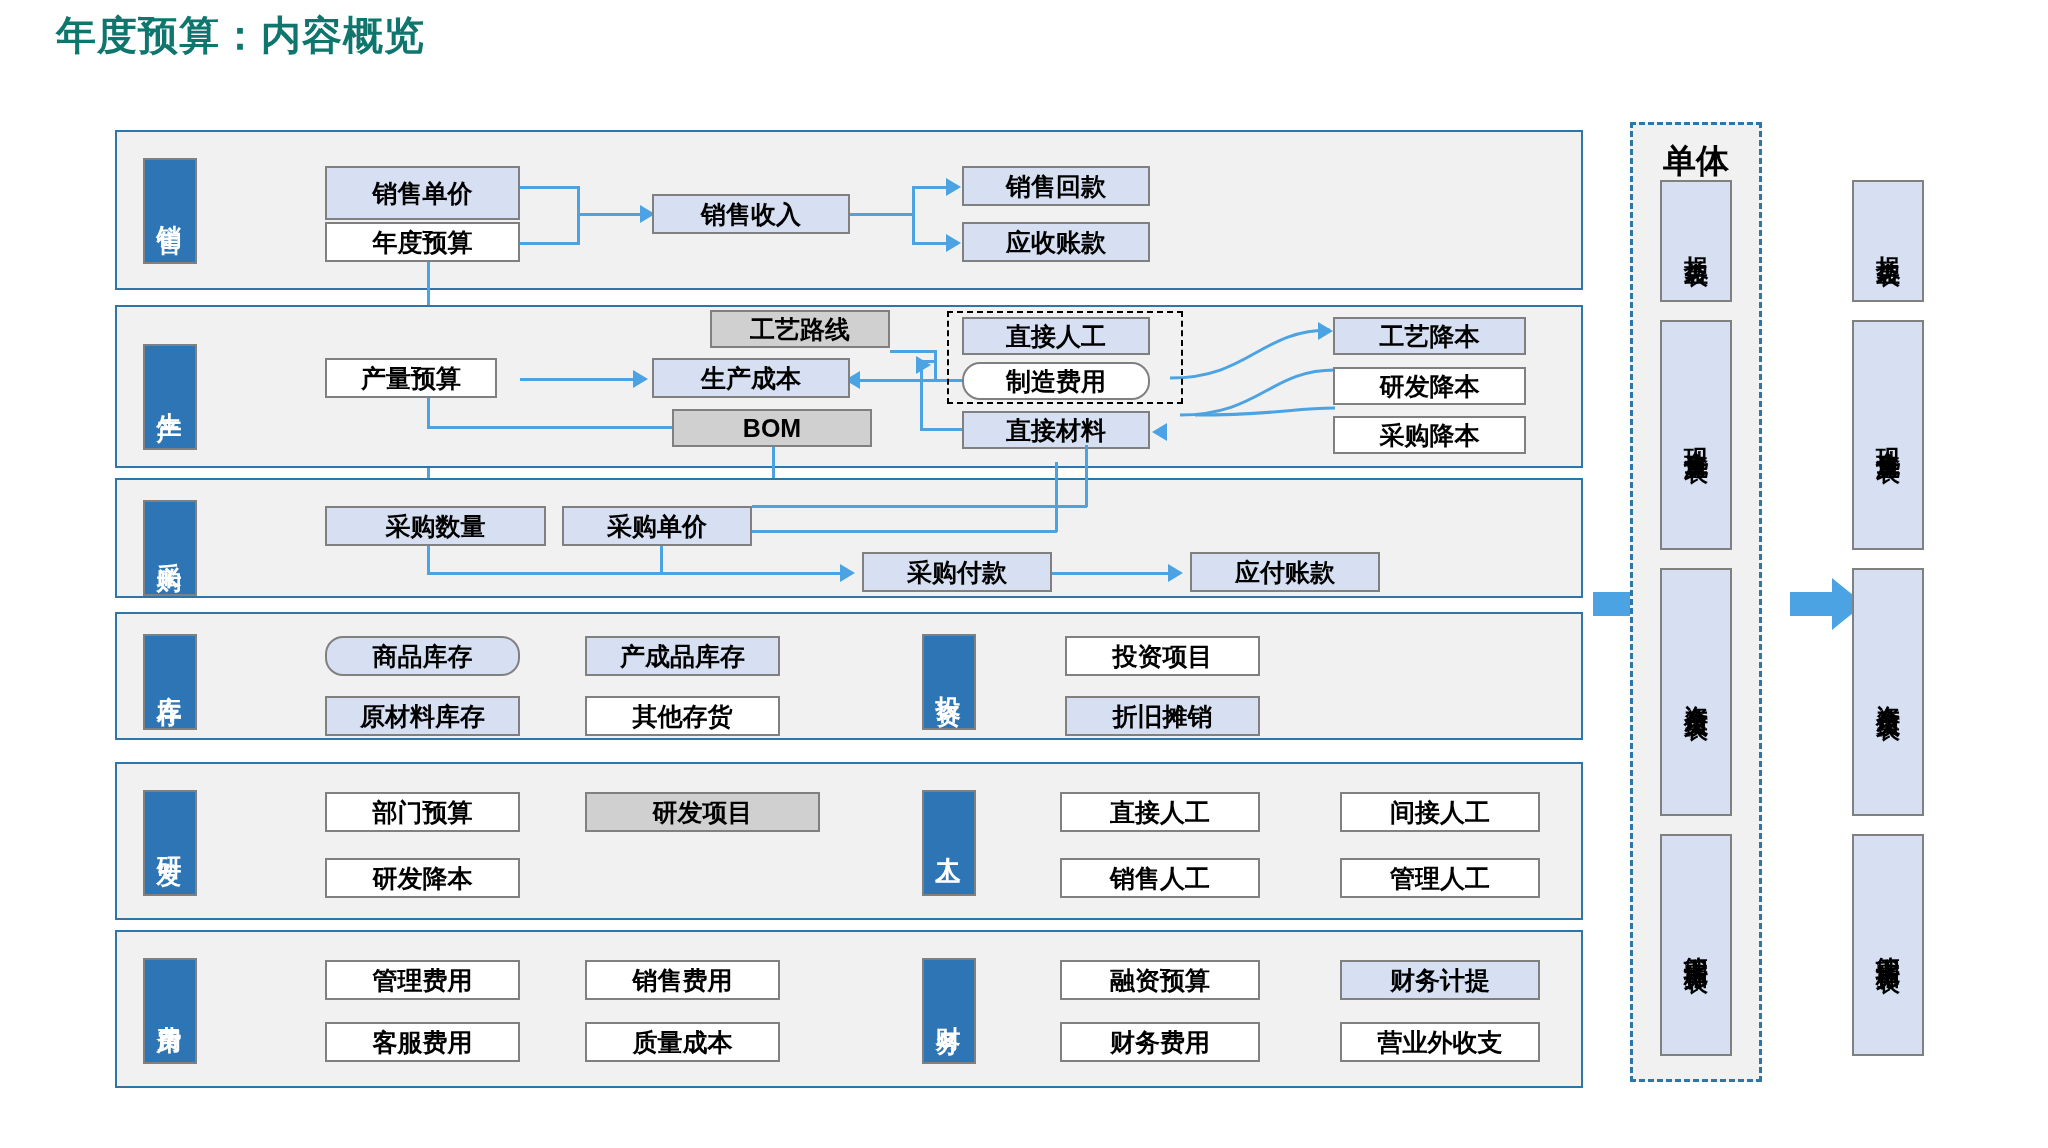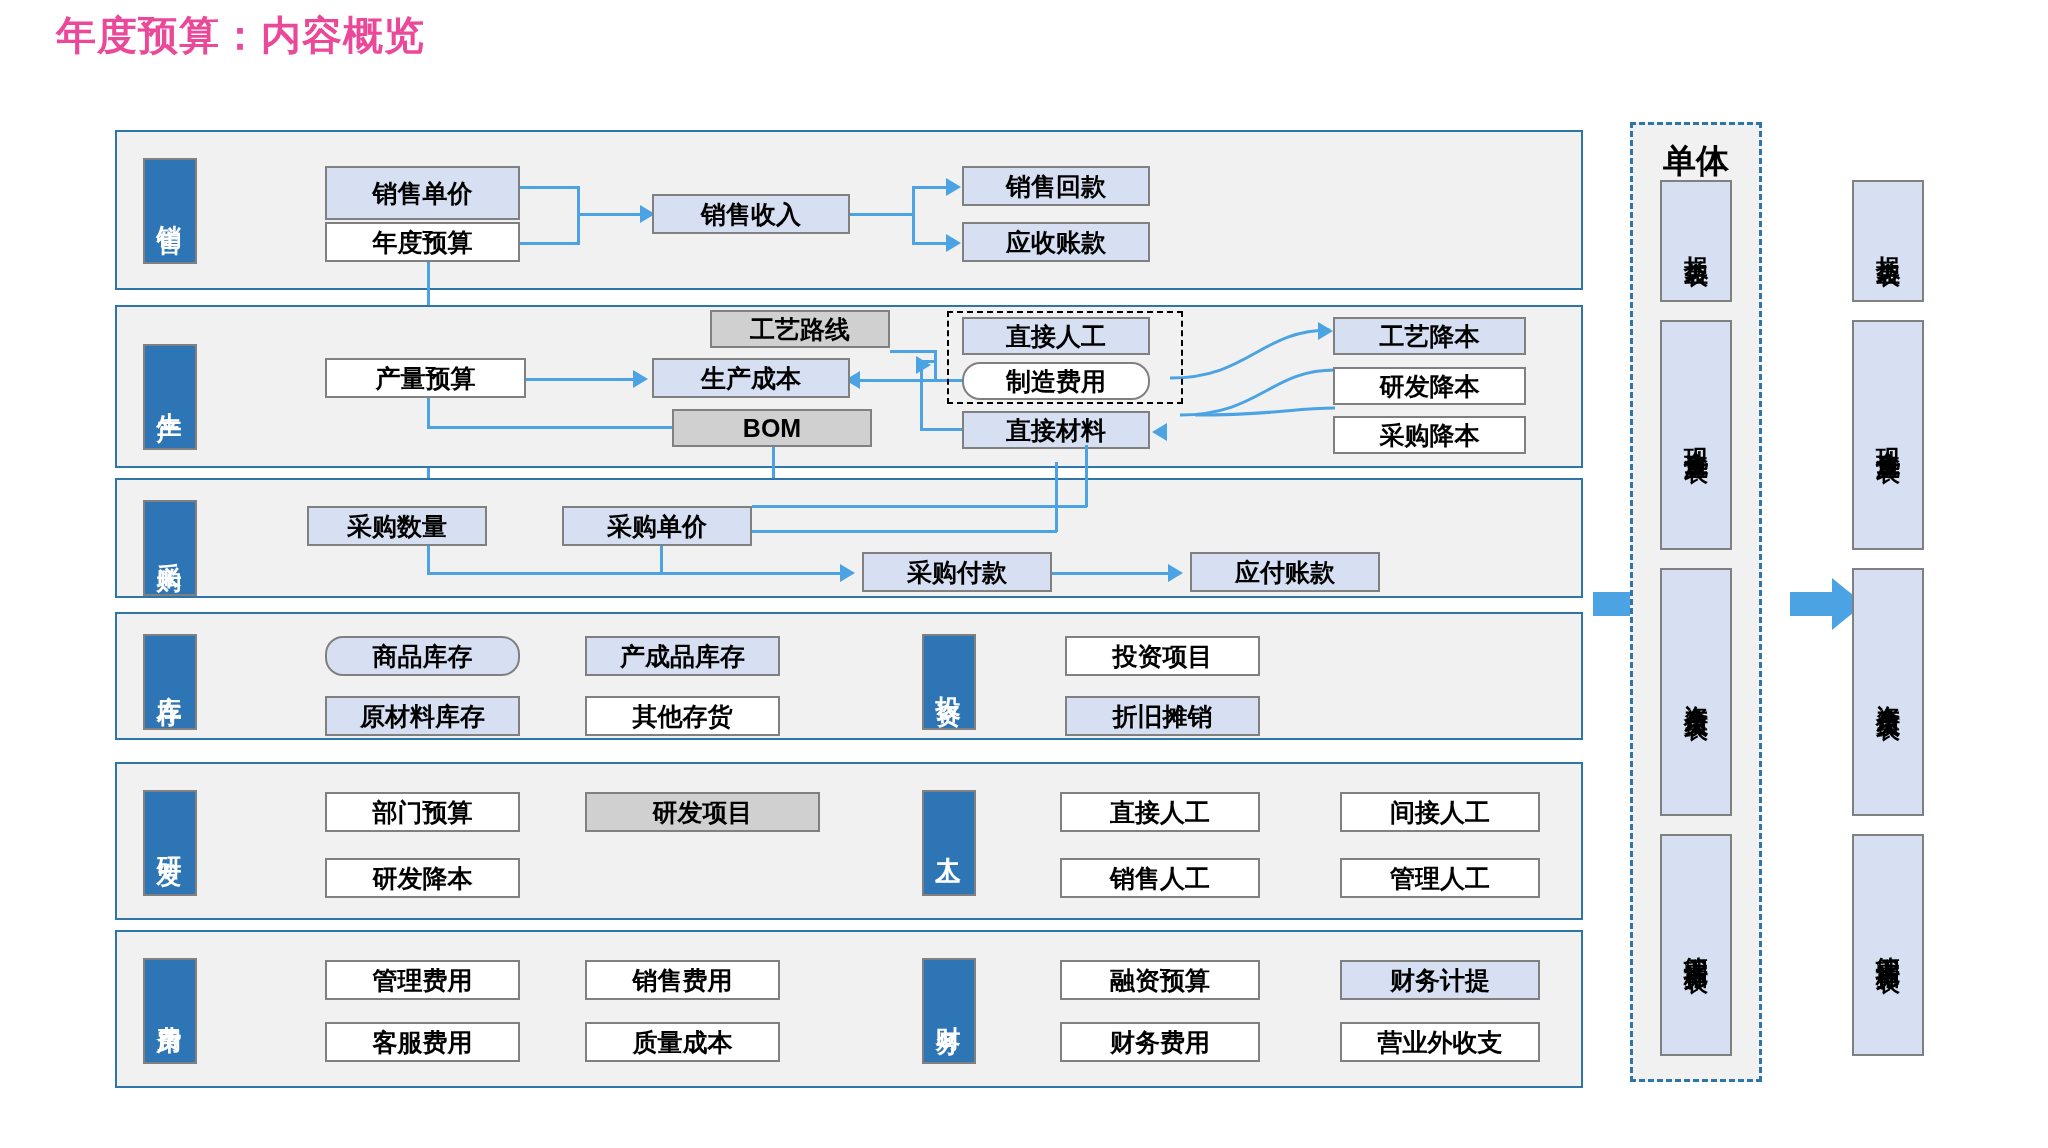--- a/index.html
+++ b/index.html
@@ -1,19 +1,19 @@
 <!DOCTYPE html>
 <html><head>
 <meta charset="utf-8">
 <style>
   html,body{margin:0;padding:0;background:#ffffff;}
   body{width:2048px;height:1148px;font-family:"Liberation Sans","DejaVu Sans",sans-serif;color:#111;overflow:hidden;}
   #root{position:relative;width:2048px;height:1148px;}
 
-  .title{position:absolute;left:56px;top:8px;font-size:40px;font-weight:bold;letter-spacing:1px;color:#ec4899;}
+  .title{position:absolute;left:56px;top:8px;font-size:40px;font-weight:bold;letter-spacing:1px;color:#0f766e;}
 
   
   .abs{position:absolute;box-sizing:border-box;}
 
   
   .band{background:#f1f1f1;border:2px solid #2e75a8;box-sizing:border-box;}
 
   
   .cat{background:#2e75b6;border:2px solid #808080;color:#ffffff;
        display:flex;align-items:center;justify-content:center;
@@ -114,21 +114,21 @@
   <svg class="abs" style="left:1140px;top:320px;width:330px;height:140px;overflow:visible;">
     <path d="M 30 58 C 110 58, 120 10, 190 10" stroke="#4ba3e3" stroke-width="3" fill="none"></path>
     <path d="M 40 95 C 120 95, 130 50, 195 50" stroke="#4ba3e3" stroke-width="3" fill="none"></path>
     <path d="M 55 95 C 140 95, 150 88, 195 88" stroke="#4ba3e3" stroke-width="3" fill="none"></path>
   </svg>
   <div class="abs ar ar-r" style="left:1318px;top:322px;"></div>
   <div class="abs ar ar-l" style="left:1152px;top:423px;"></div>
 
   <div class="abs dashgrp" style="left:947px;top:311px;width:236px;height:93px;"></div>
 
-  <div class="abs node n-white" style="left:325px;top:358px;width:201px;height:40px;">产量预算</div>
+  <div class="abs node n-white" style="left:325px;top:358px;width:172px;height:40px;">产量预算</div>
   <div class="abs node n-blue" style="left:652px;top:358px;width:198px;height:40px;">生产成本</div>
   <div class="abs node n-grey" style="left:672px;top:409px;width:200px;height:38px;">BOM</div>
   <div class="abs node n-grey" style="left:710px;top:310px;width:180px;height:38px;">工艺路线</div>
   <div class="abs node n-blue" style="left:962px;top:317px;width:188px;height:38px;">直接人工</div>
   <div class="abs node n-white" style="left:962px;top:362px;width:188px;height:38px;border-radius:18px;">制造费用</div>
   <div class="abs node n-blue" style="left:962px;top:411px;width:188px;height:38px;">直接材料</div>
   <div class="abs node n-blue" style="left:1333px;top:317px;width:193px;height:38px;">工艺降本</div>
   <div class="abs node n-white" style="left:1333px;top:367px;width:193px;height:38px;">研发降本</div>
   <div class="abs node n-white" style="left:1333px;top:416px;width:193px;height:38px;">采购降本</div>
 
@@ -140,21 +140,21 @@
   <div class="abs ln lnh" style="left:752px;top:530px;width:305px;"></div>
   <div class="abs ln lnv" style="left:1055px;top:462px;height:70px;"></div>
 
   <div class="abs ln lnv" style="left:427px;top:546px;height:28px;"></div>
   <div class="abs ln lnh" style="left:427px;top:572px;width:415px;"></div>
   <div class="abs ln lnv" style="left:660px;top:546px;height:28px;"></div>
   <div class="abs ar ar-r" style="left:840px;top:564px;"></div>
   <div class="abs ln lnh" style="left:1010px;top:572px;width:160px;"></div>
   <div class="abs ar ar-r" style="left:1168px;top:564px;"></div>
 
-  <div class="abs node n-blue" style="left:307px;top:506px;width:180px;height:40px;">采购数量</div>
+  <div class="abs node n-blue" style="left:325px;top:506px;width:221px;height:40px;">采购数量</div>
   <div class="abs node n-blue" style="left:562px;top:506px;width:190px;height:40px;">采购单价</div>
   <div class="abs node n-blue" style="left:862px;top:552px;width:190px;height:40px;">采购付款</div>
   <div class="abs node n-blue" style="left:1190px;top:552px;width:190px;height:40px;">应付账款</div>
 
   <div class="abs band" style="left:115px;top:612px;width:1468px;height:128px;"></div>
   <div class="abs cat" style="left:143px;top:634px;width:54px;height:96px;">库存</div>
   <div class="abs cat" style="left:922px;top:634px;width:54px;height:96px;">投资</div>
 
   <div class="abs node n-blue" style="left:325px;top:636px;width:195px;height:40px;border-radius:18px;">商品库存</div>
   <div class="abs node n-blue" style="left:585px;top:636px;width:195px;height:40px;">产成品库存</div>

